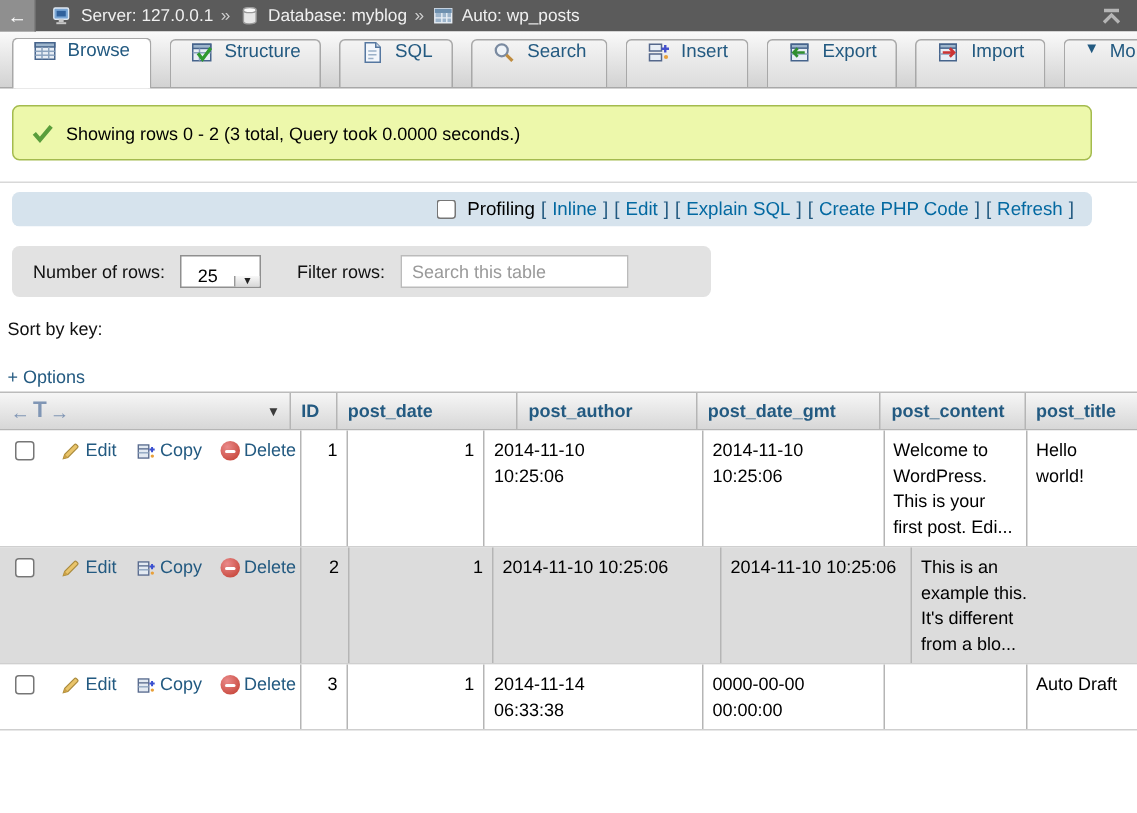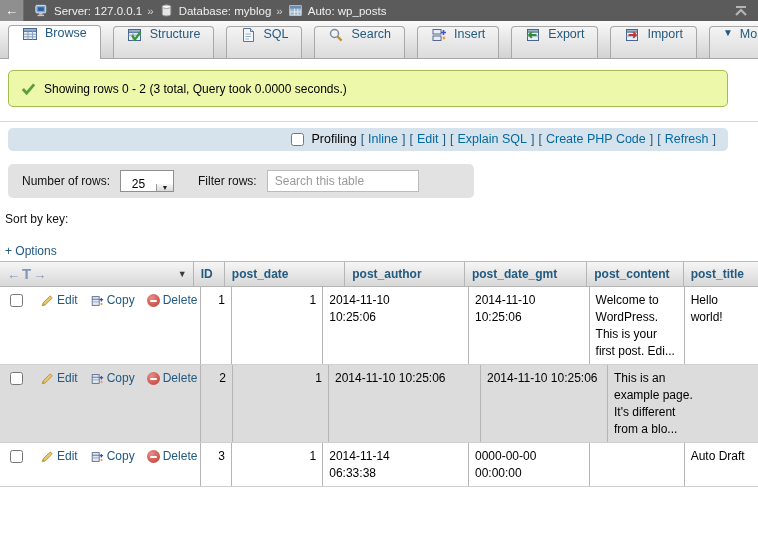--- a/index.html
+++ b/index.html
@@ -370,21 +370,21 @@
       </span>
       <span class="act">
         <span class="del-ic"></span>
           <a>Delete</a>
       </span>
     </div>
     <div class="cell c-id num">2</div>
     <div class="cell c-author num">1</div>
     <div class="cell c-date">2014-11-10 10:25:06</div>
     <div class="cell c-dategmt">2014-11-10 10:25:06</div>
-    <div class="cell c-content">This is an example page. It's different from a blo...</div>
+    <div class="cell c-content">This is an example this. It's different from a blo...</div>
   </div>
 
   <div class="trow r-last">
     <div class="cell actions-cell">
       <input type="checkbox" style="">
       <span class="act">
         <span class="aicon">
           <svg viewBox="0 0 16 16">
               <path d="M2.5 13.5 l1.1-3.4 L11 2.7 c.4-.4 1.1-.4 1.5 0 l.9.9 c.4.4.4 1.1 0 1.5 L6 12.5 z" fill="#e9c46a" stroke="#a98a3c" stroke-width="0.9"></path>
               <path d="M2.5 13.5 l1.1-3.4 2.4 2.4 z" fill="#caa045"></path>

